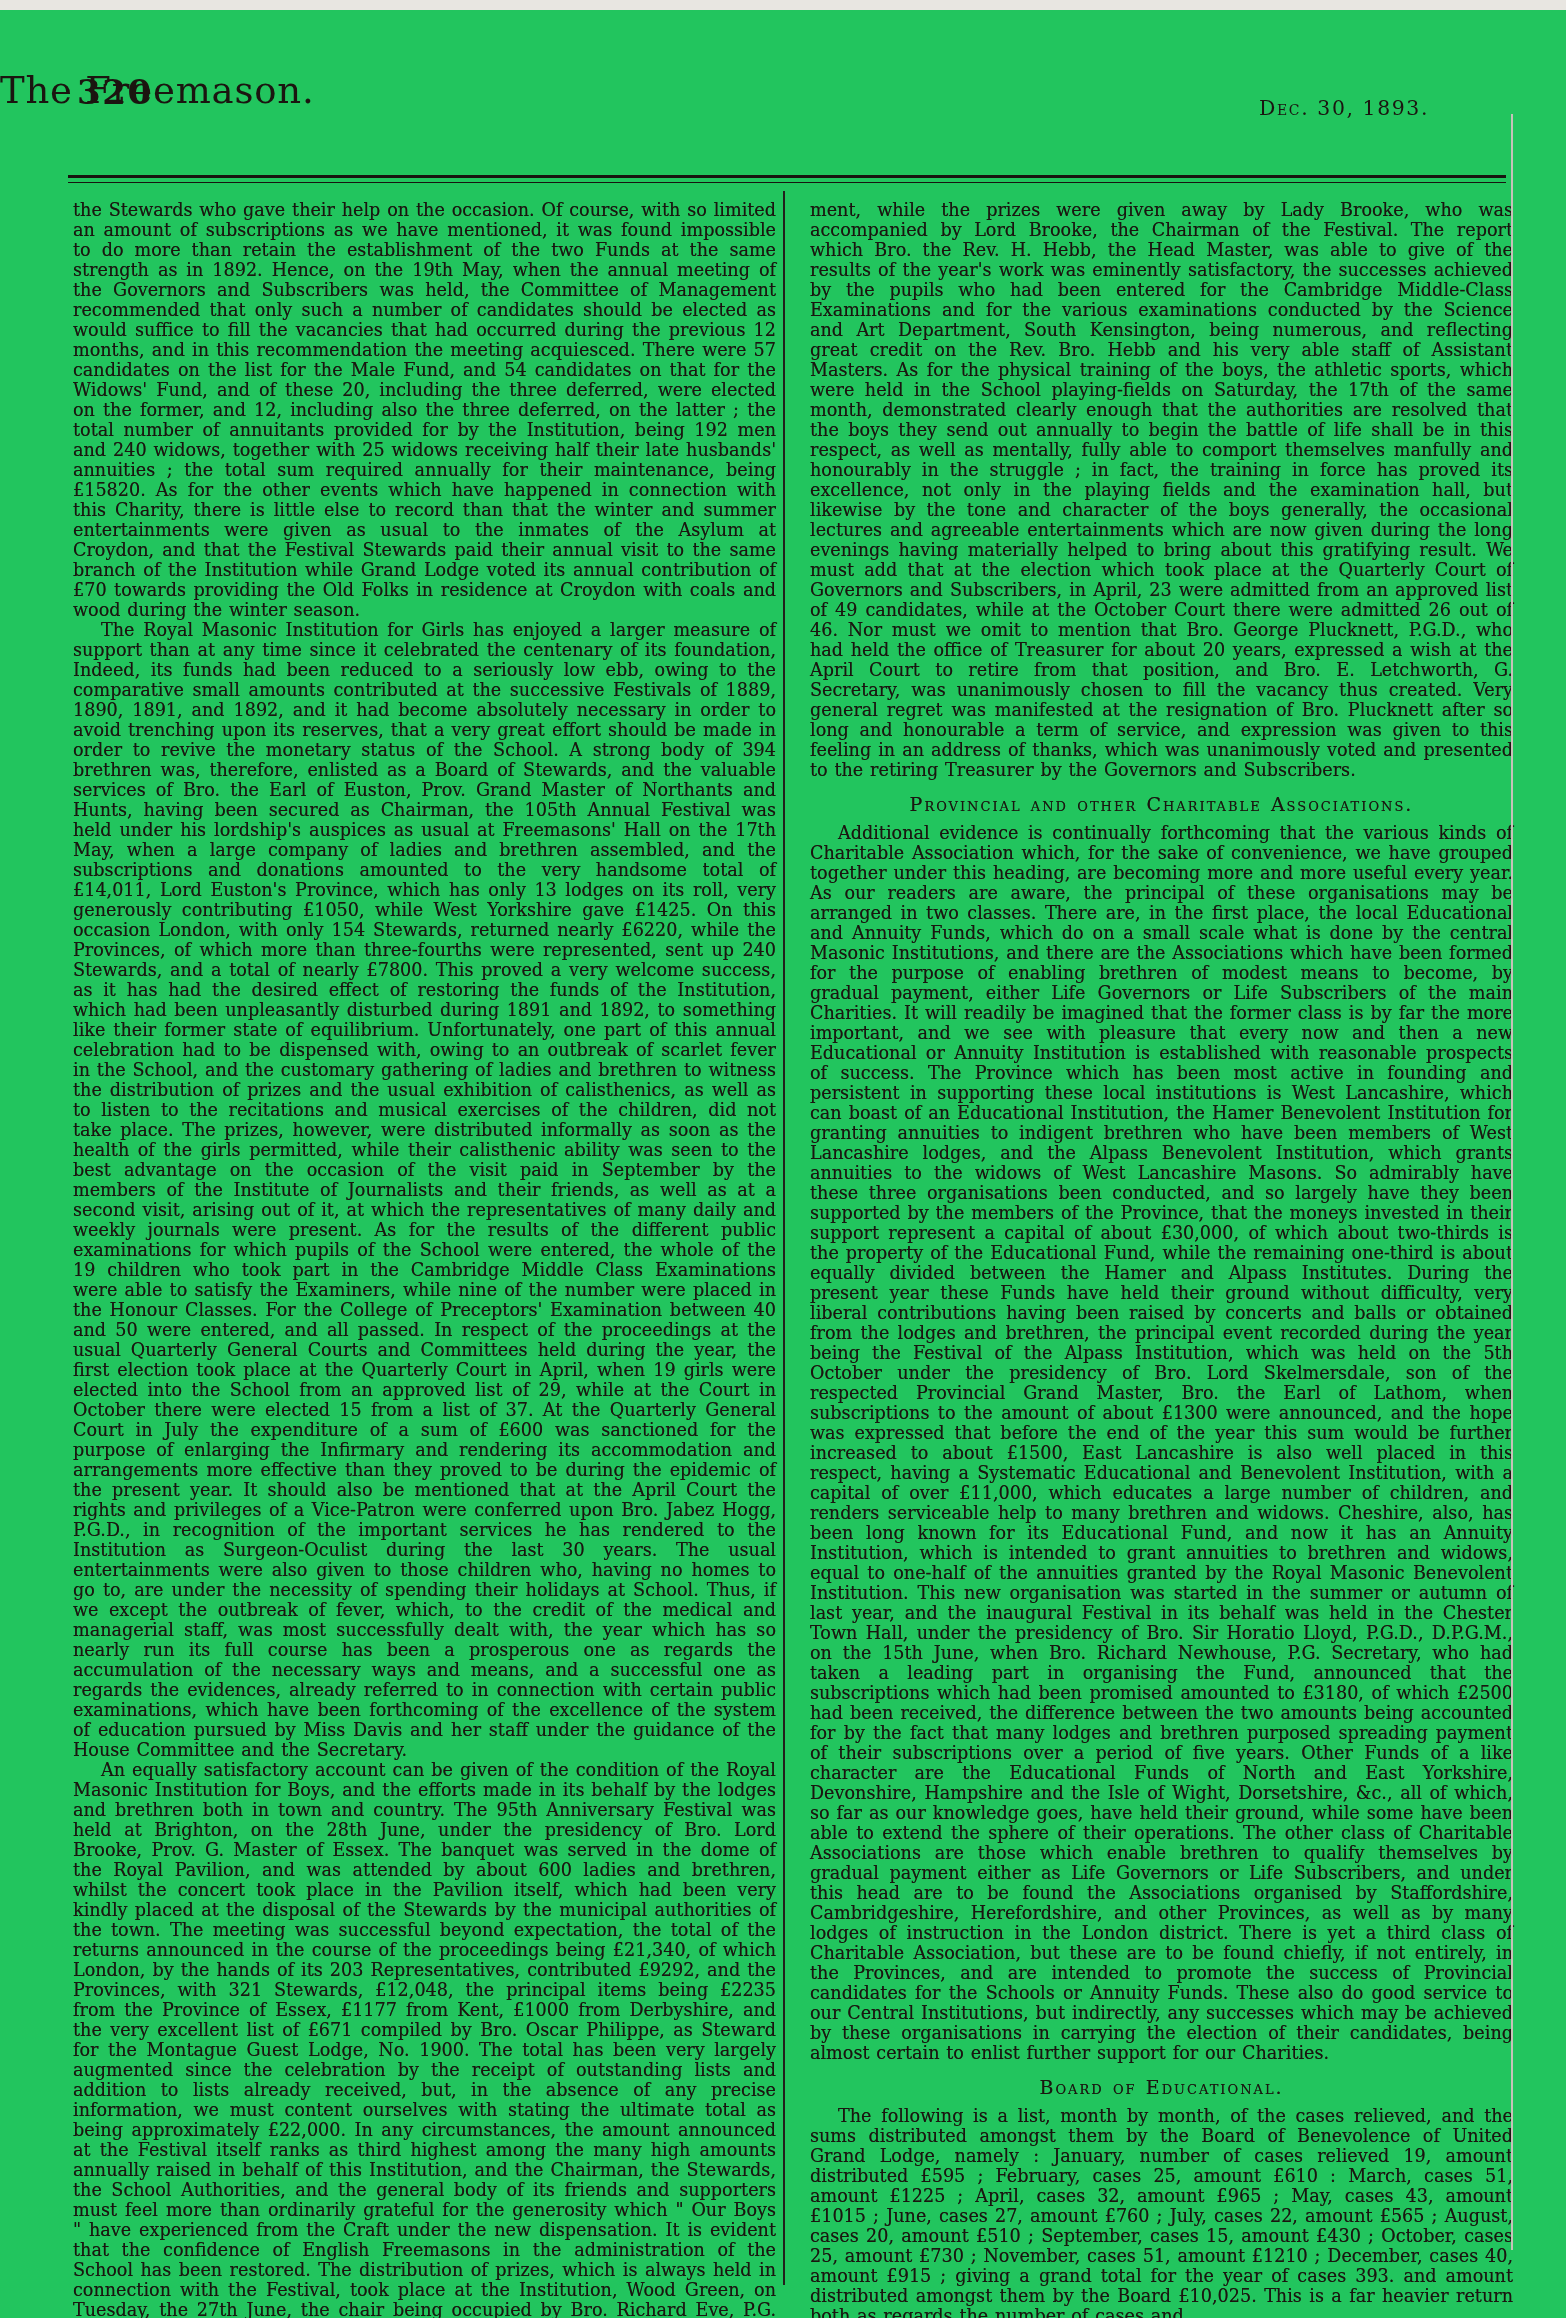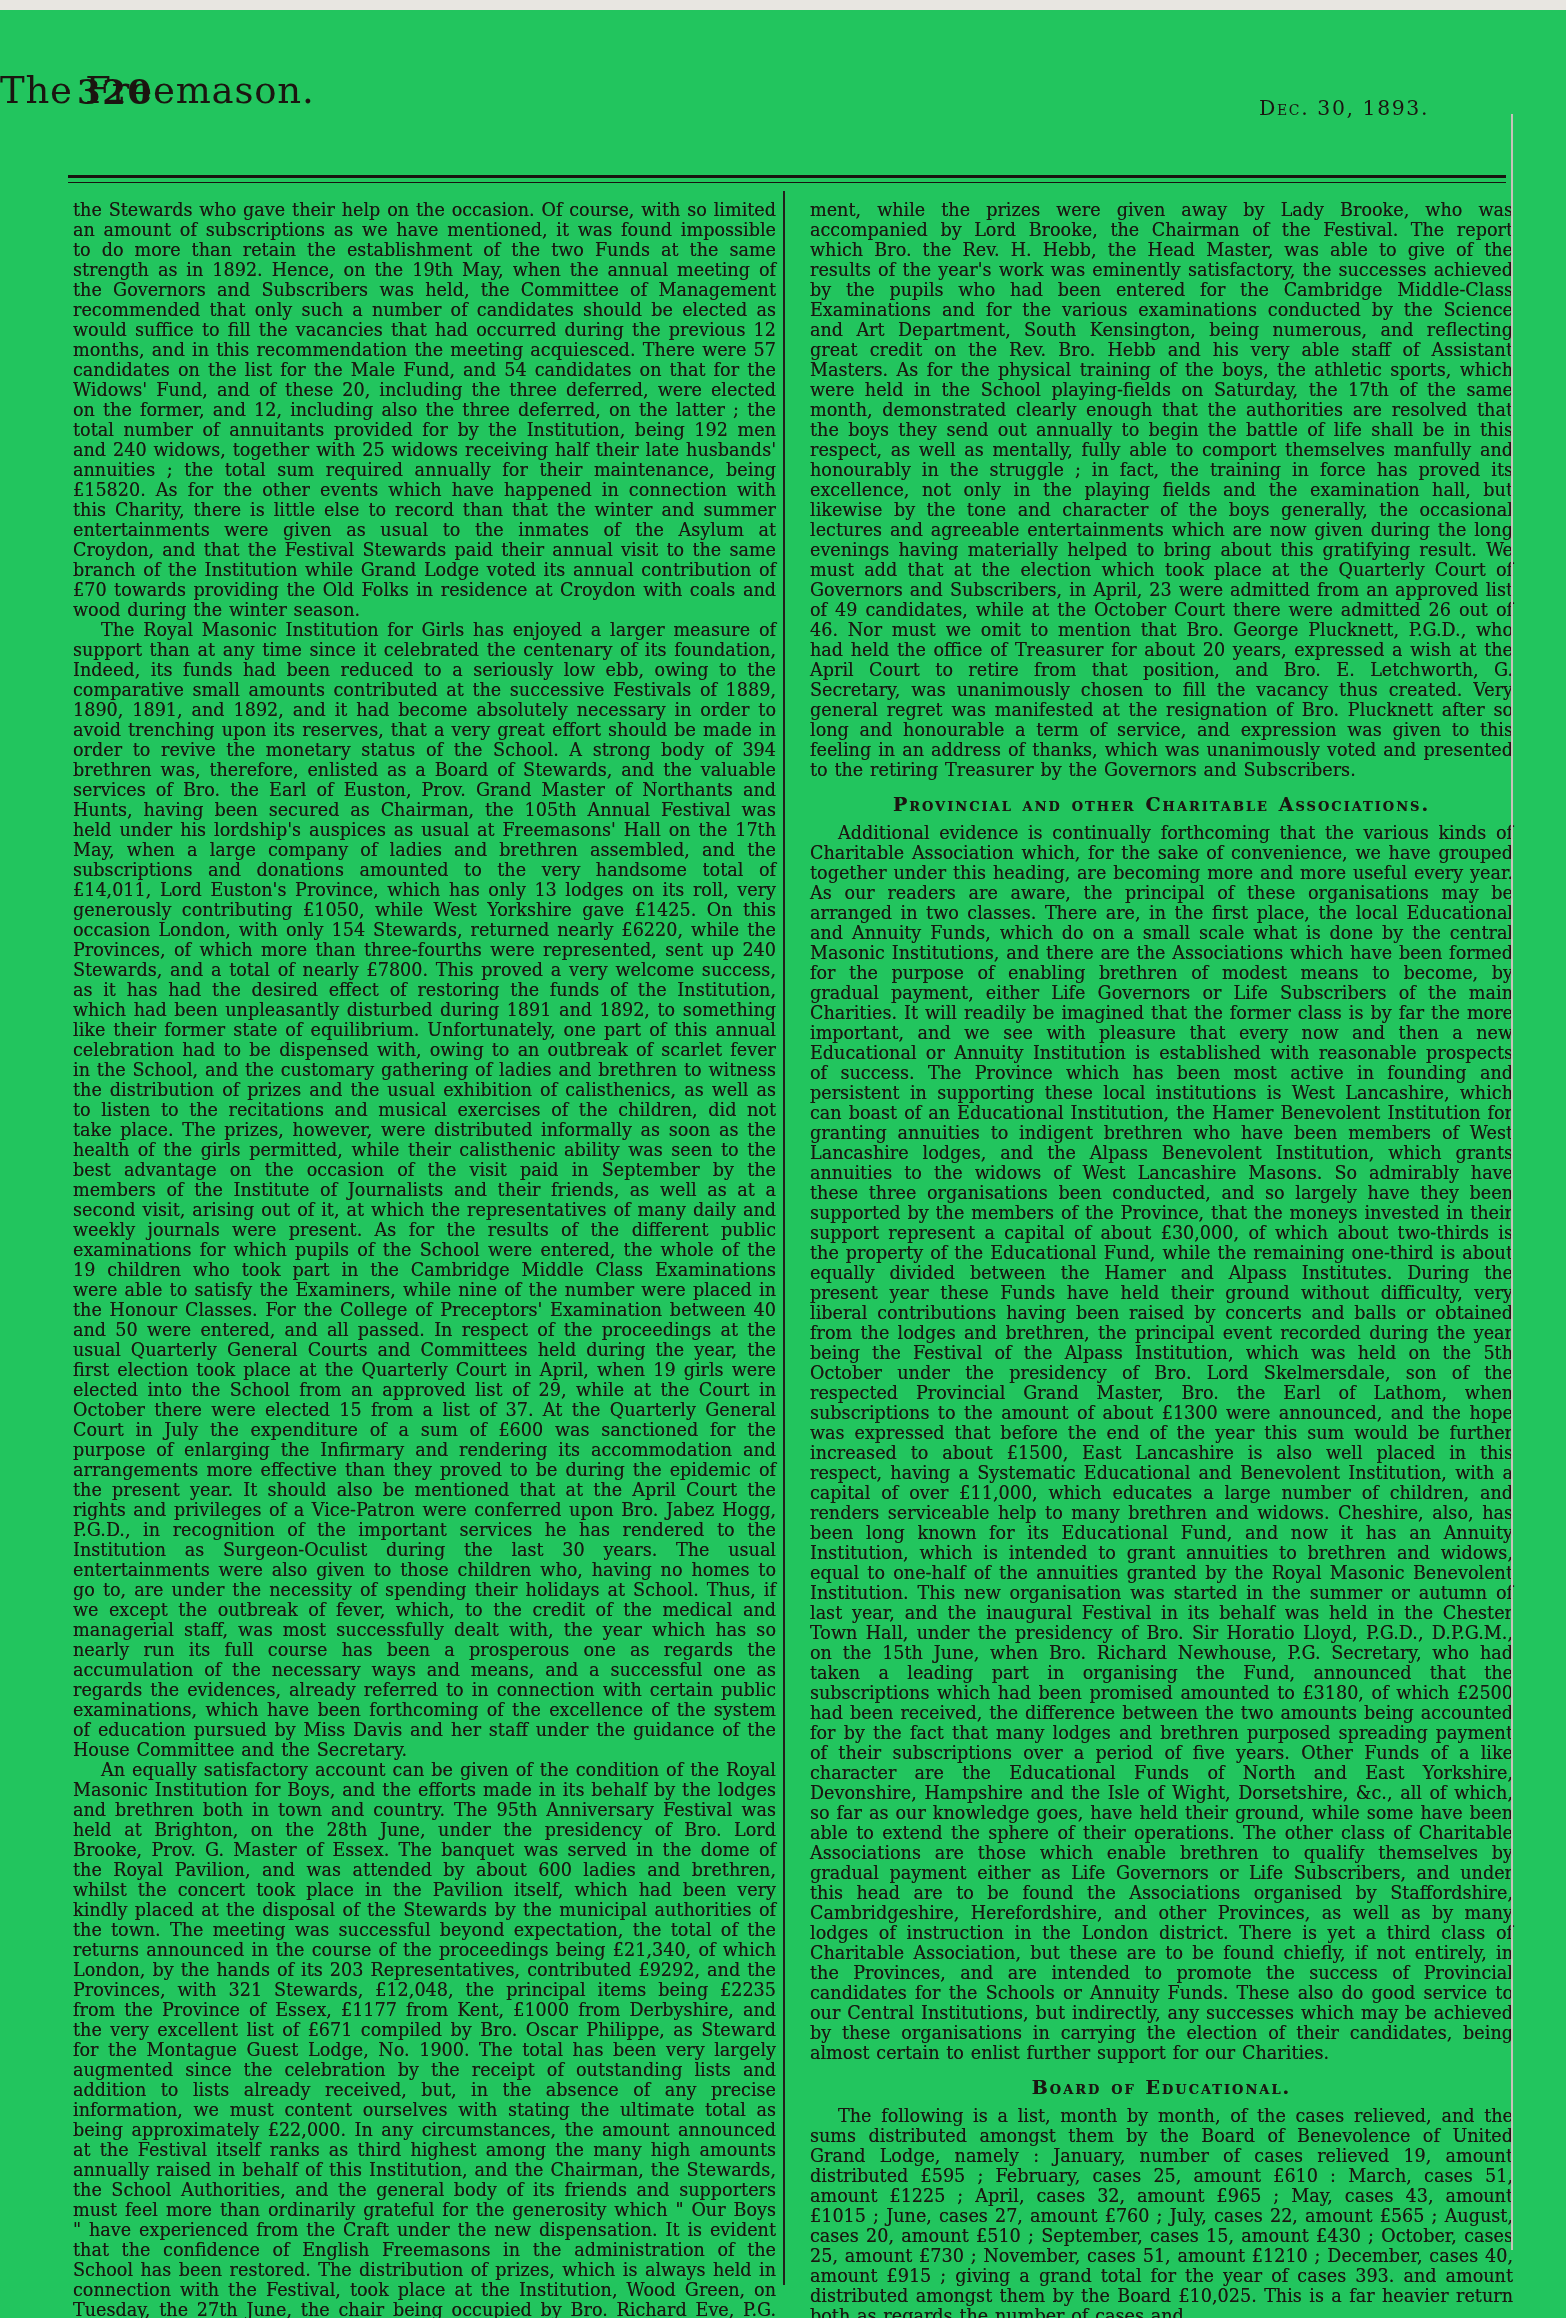--- a/index.html
+++ b/index.html
@@ -46,21 +46,21 @@
     word-spacing:1.2px;
     text-shadow:0 0 0.4px rgba(20,12,5,0.55);
   }
   .column-left{ left:73px; }
   .column-right{ left:810px; }
   .column p{ margin:0; text-indent:28px; }
   .column p.continuation{ text-indent:0; }
   .section-heading{
     margin:14px 0 9px 0;
     font-size:19px;
-    font-weight:bold;
+    font-weight:normal;
     font-variant:small-caps;
     letter-spacing:2px;
     text-align:center;
     text-indent:0;
   }
   .column-divider{
     position:absolute; left:783px; top:181px;
     width:1.6px; height:2094px;
     background:#23201c;
   }

